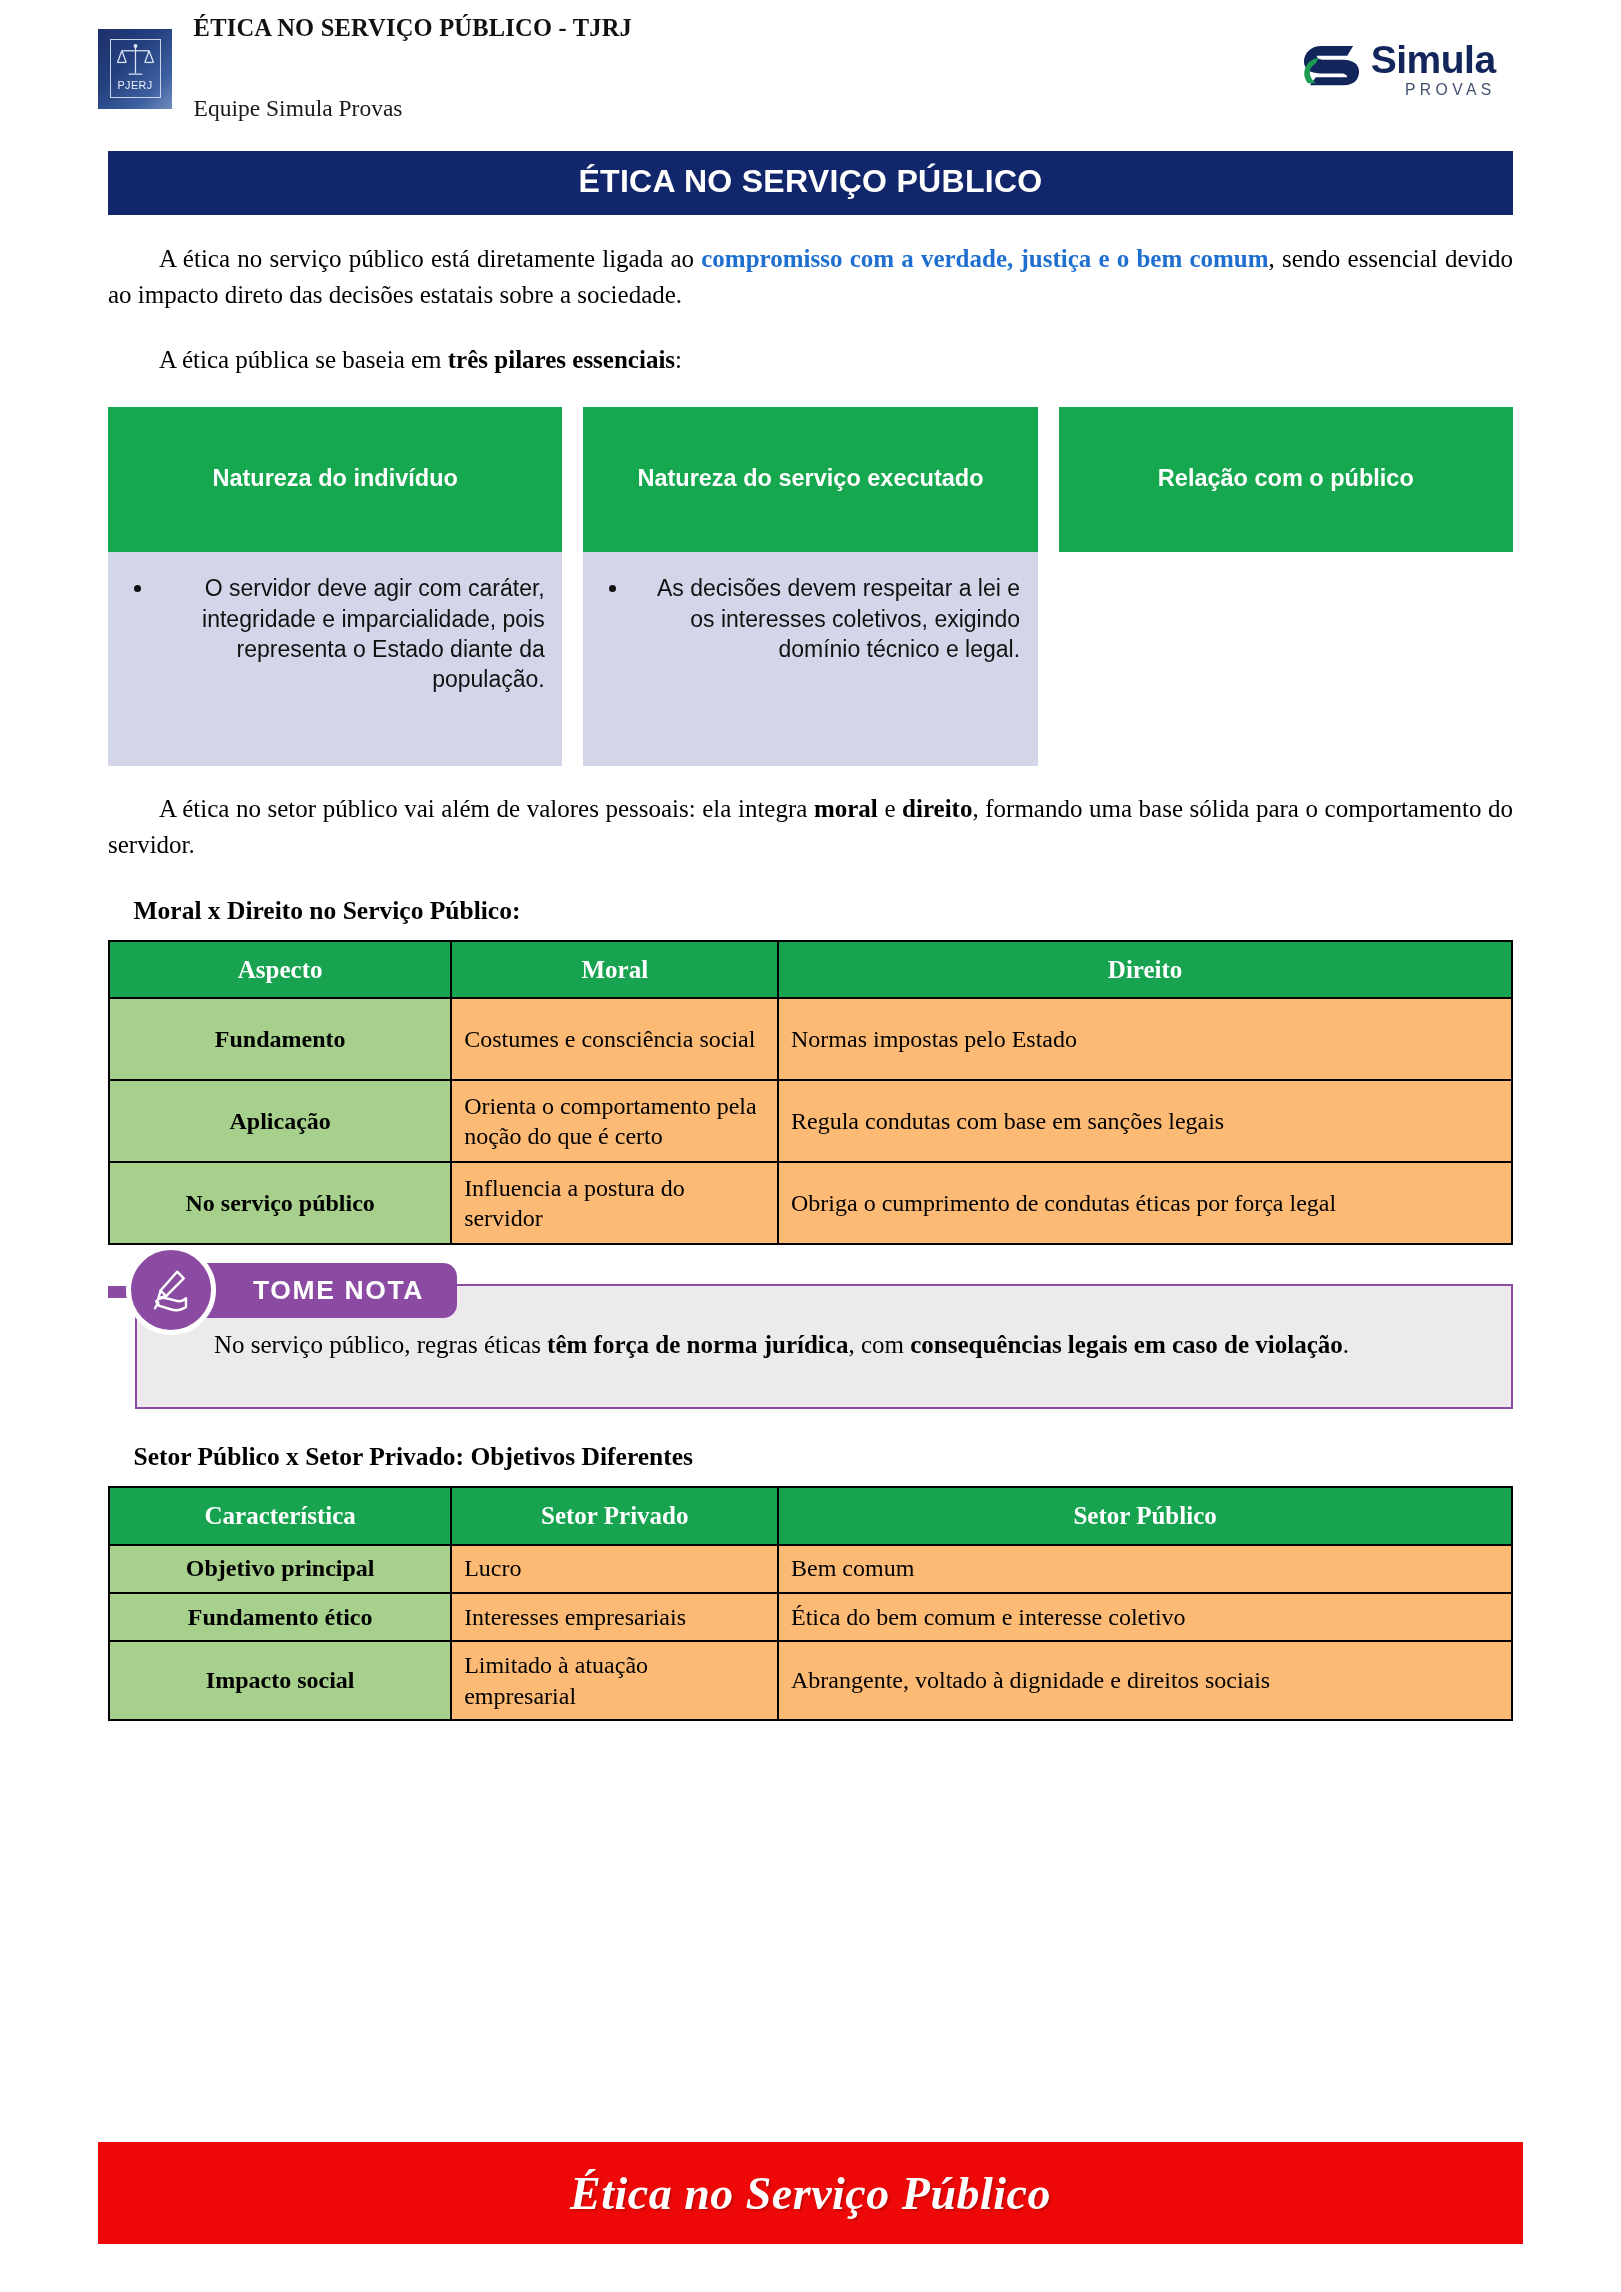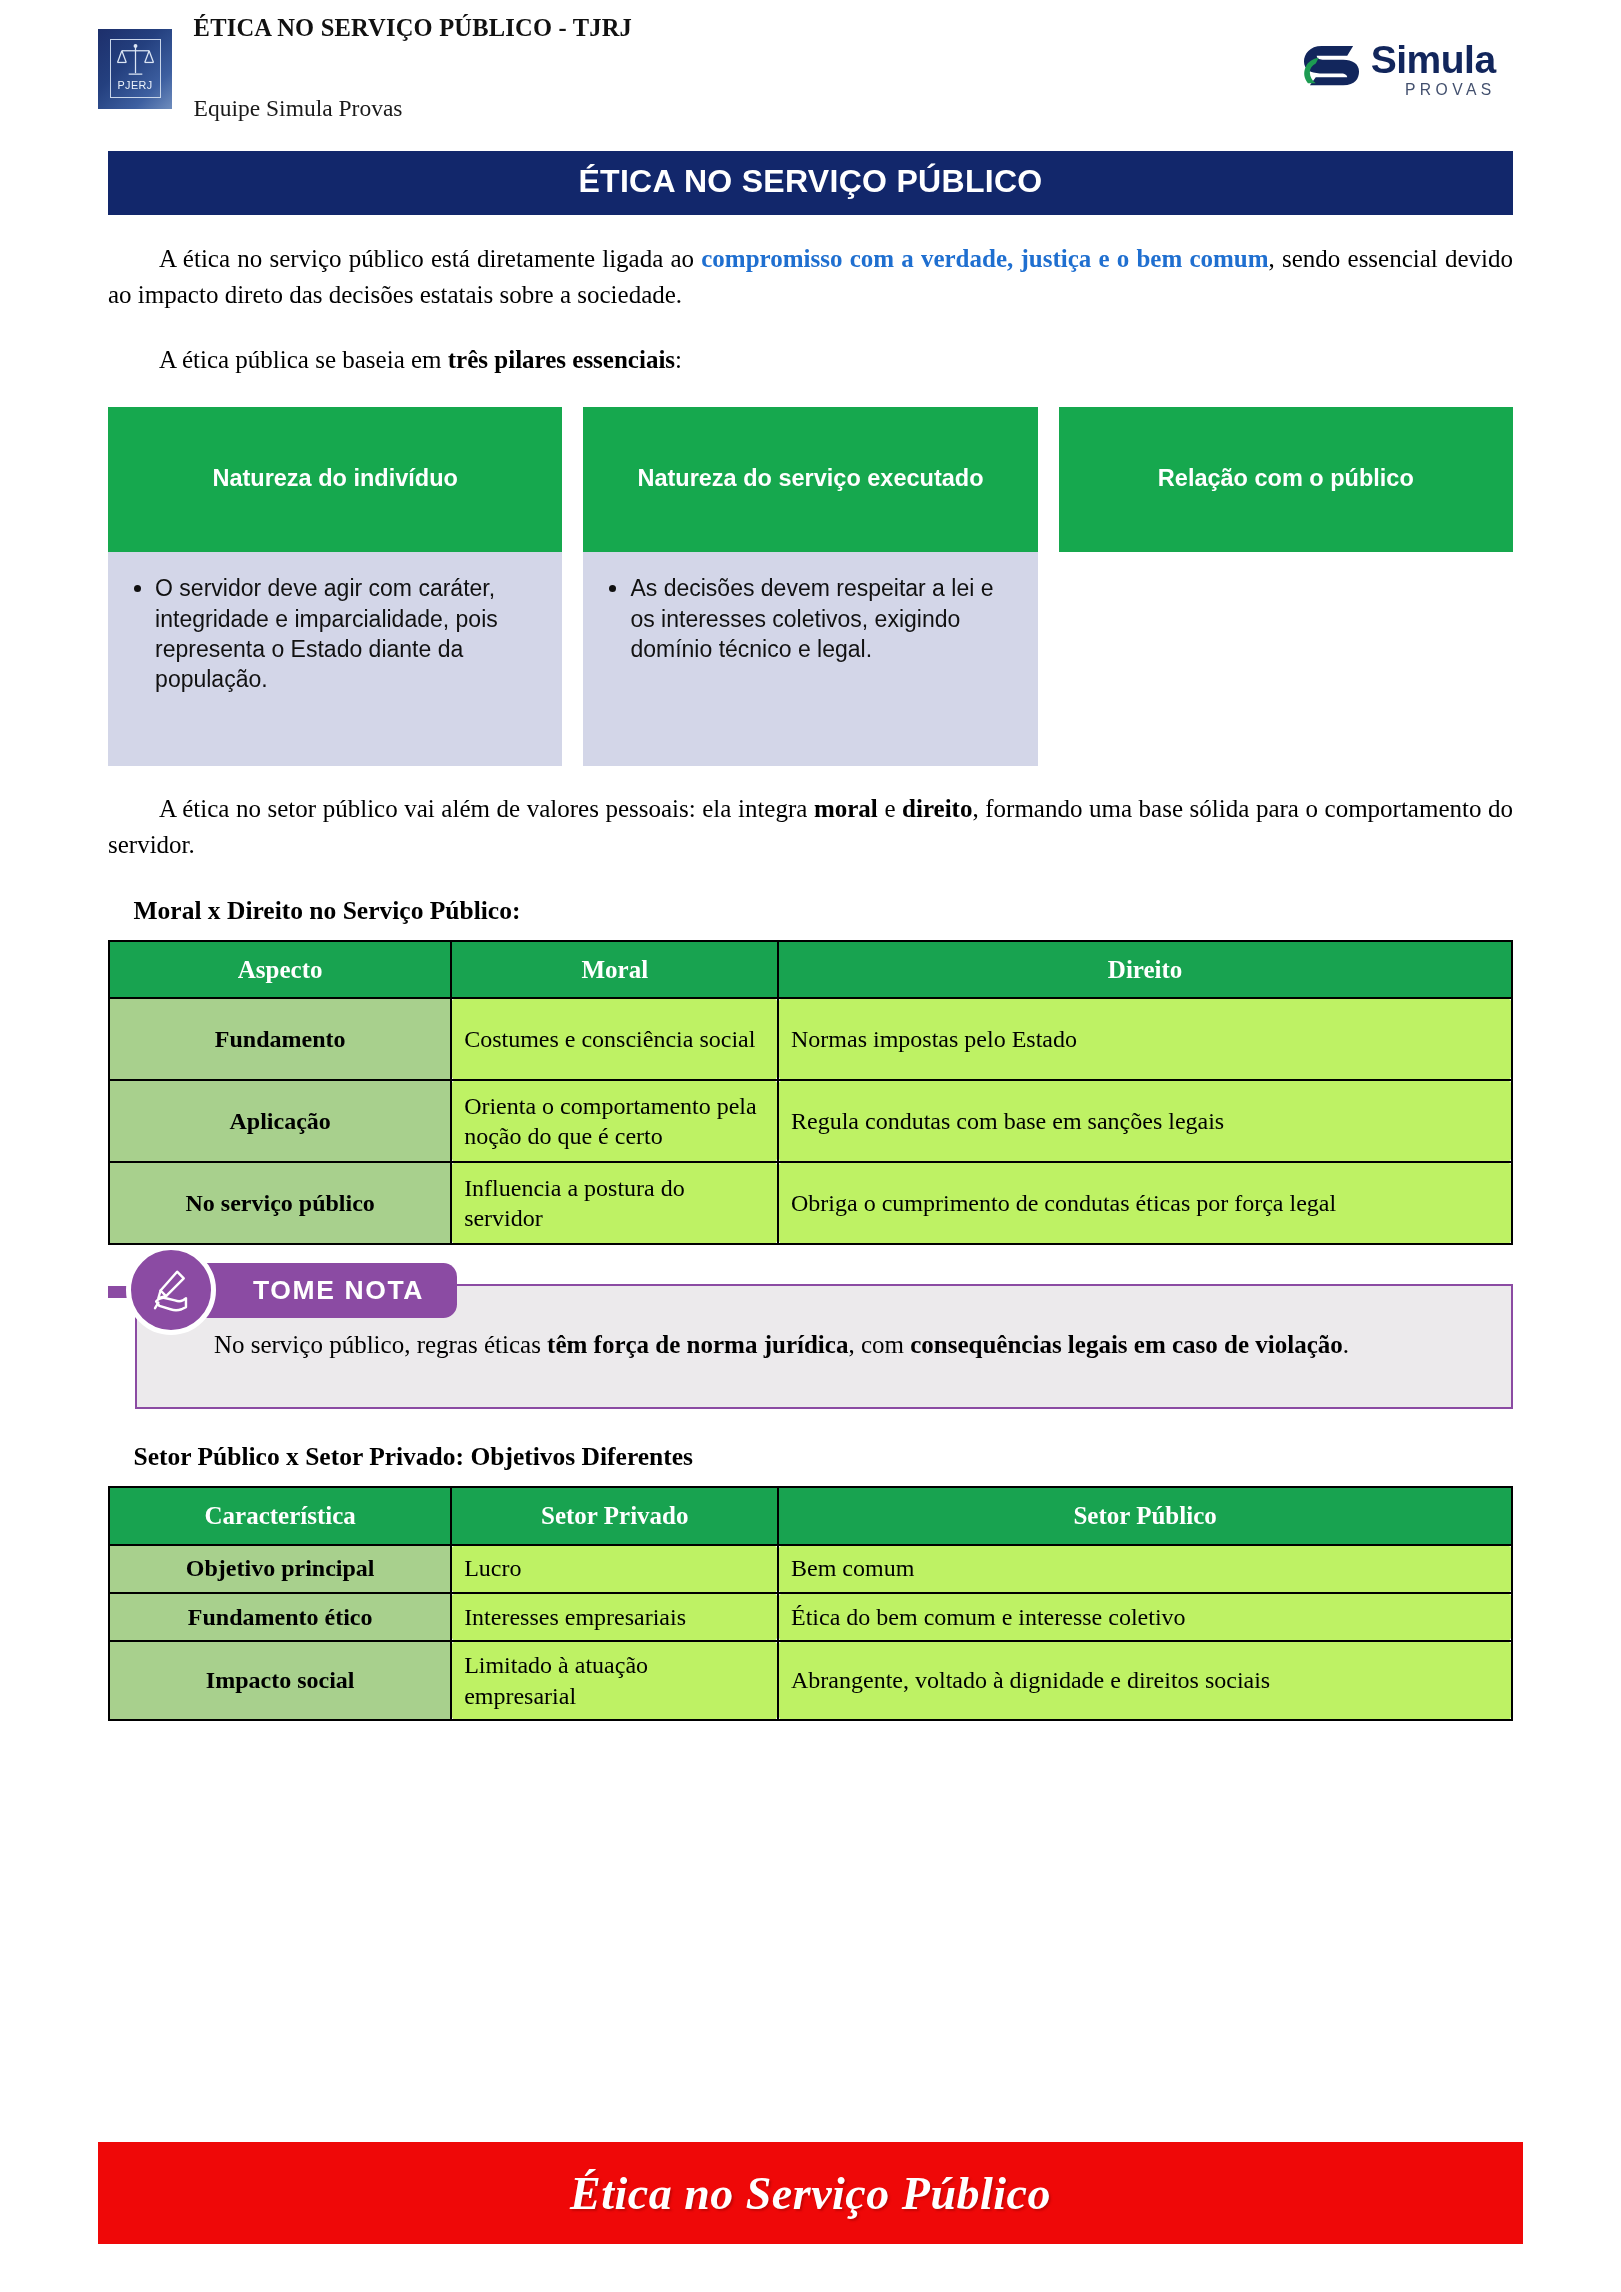--- a/index.html
+++ b/index.html
@@ -112,20 +112,21 @@
     text-align: center;
     height: 145px;
     display: flex; align-items: center; justify-content: center;
     padding: 5.9px 13.7px;
   }
   .card-body {
     background: #d3d6e8;
     flex: 1 1 auto;
     padding: 21.6px 17.6px 23.5px 21.6px;
     min-height: 214px;
+    text-align: right;
   }
   .card-body ul { margin: 0; padding: 0 0 0 25.5px; }
   .card-body li {
     font-family: "Liberation Sans", sans-serif;
     font-size: 23px;
     line-height: 1.32;
     color: #111111;
   }
 
   
@@ -155,21 +156,21 @@
     font-weight: bold;
     text-align: center;
     font-size: 25px;
     padding: 11.8px 9.8px;
   }
   table.gtbl td.rowhead {
     background: #a8d08d;
     font-weight: bold;
     text-align: center;
   }
-  table.gtbl td.cell { background: #bef264; text-align: left; border-radius: 6px; }
+  table.gtbl td.cell { background: #fdba74; text-align: left; }
   table.t1 col.c1 { width: 24.4%; }
   table.t1 col.c2 { width: 23.3%; }
   table.t1 col.c3 { width: 52.3%; }
   table.t1 td.cell { height: 82px; }
 
   table.t2 col.c1 { width: 24.4%; }
   table.t2 col.c2 { width: 23.3%; }
   table.t2 col.c3 { width: 52.3%; }
   table.t2 td.cell { text-align: left; margin-top: 28px; }
   table.t2 td.rowhead, table.t2 td.cell { height: 47px; }

